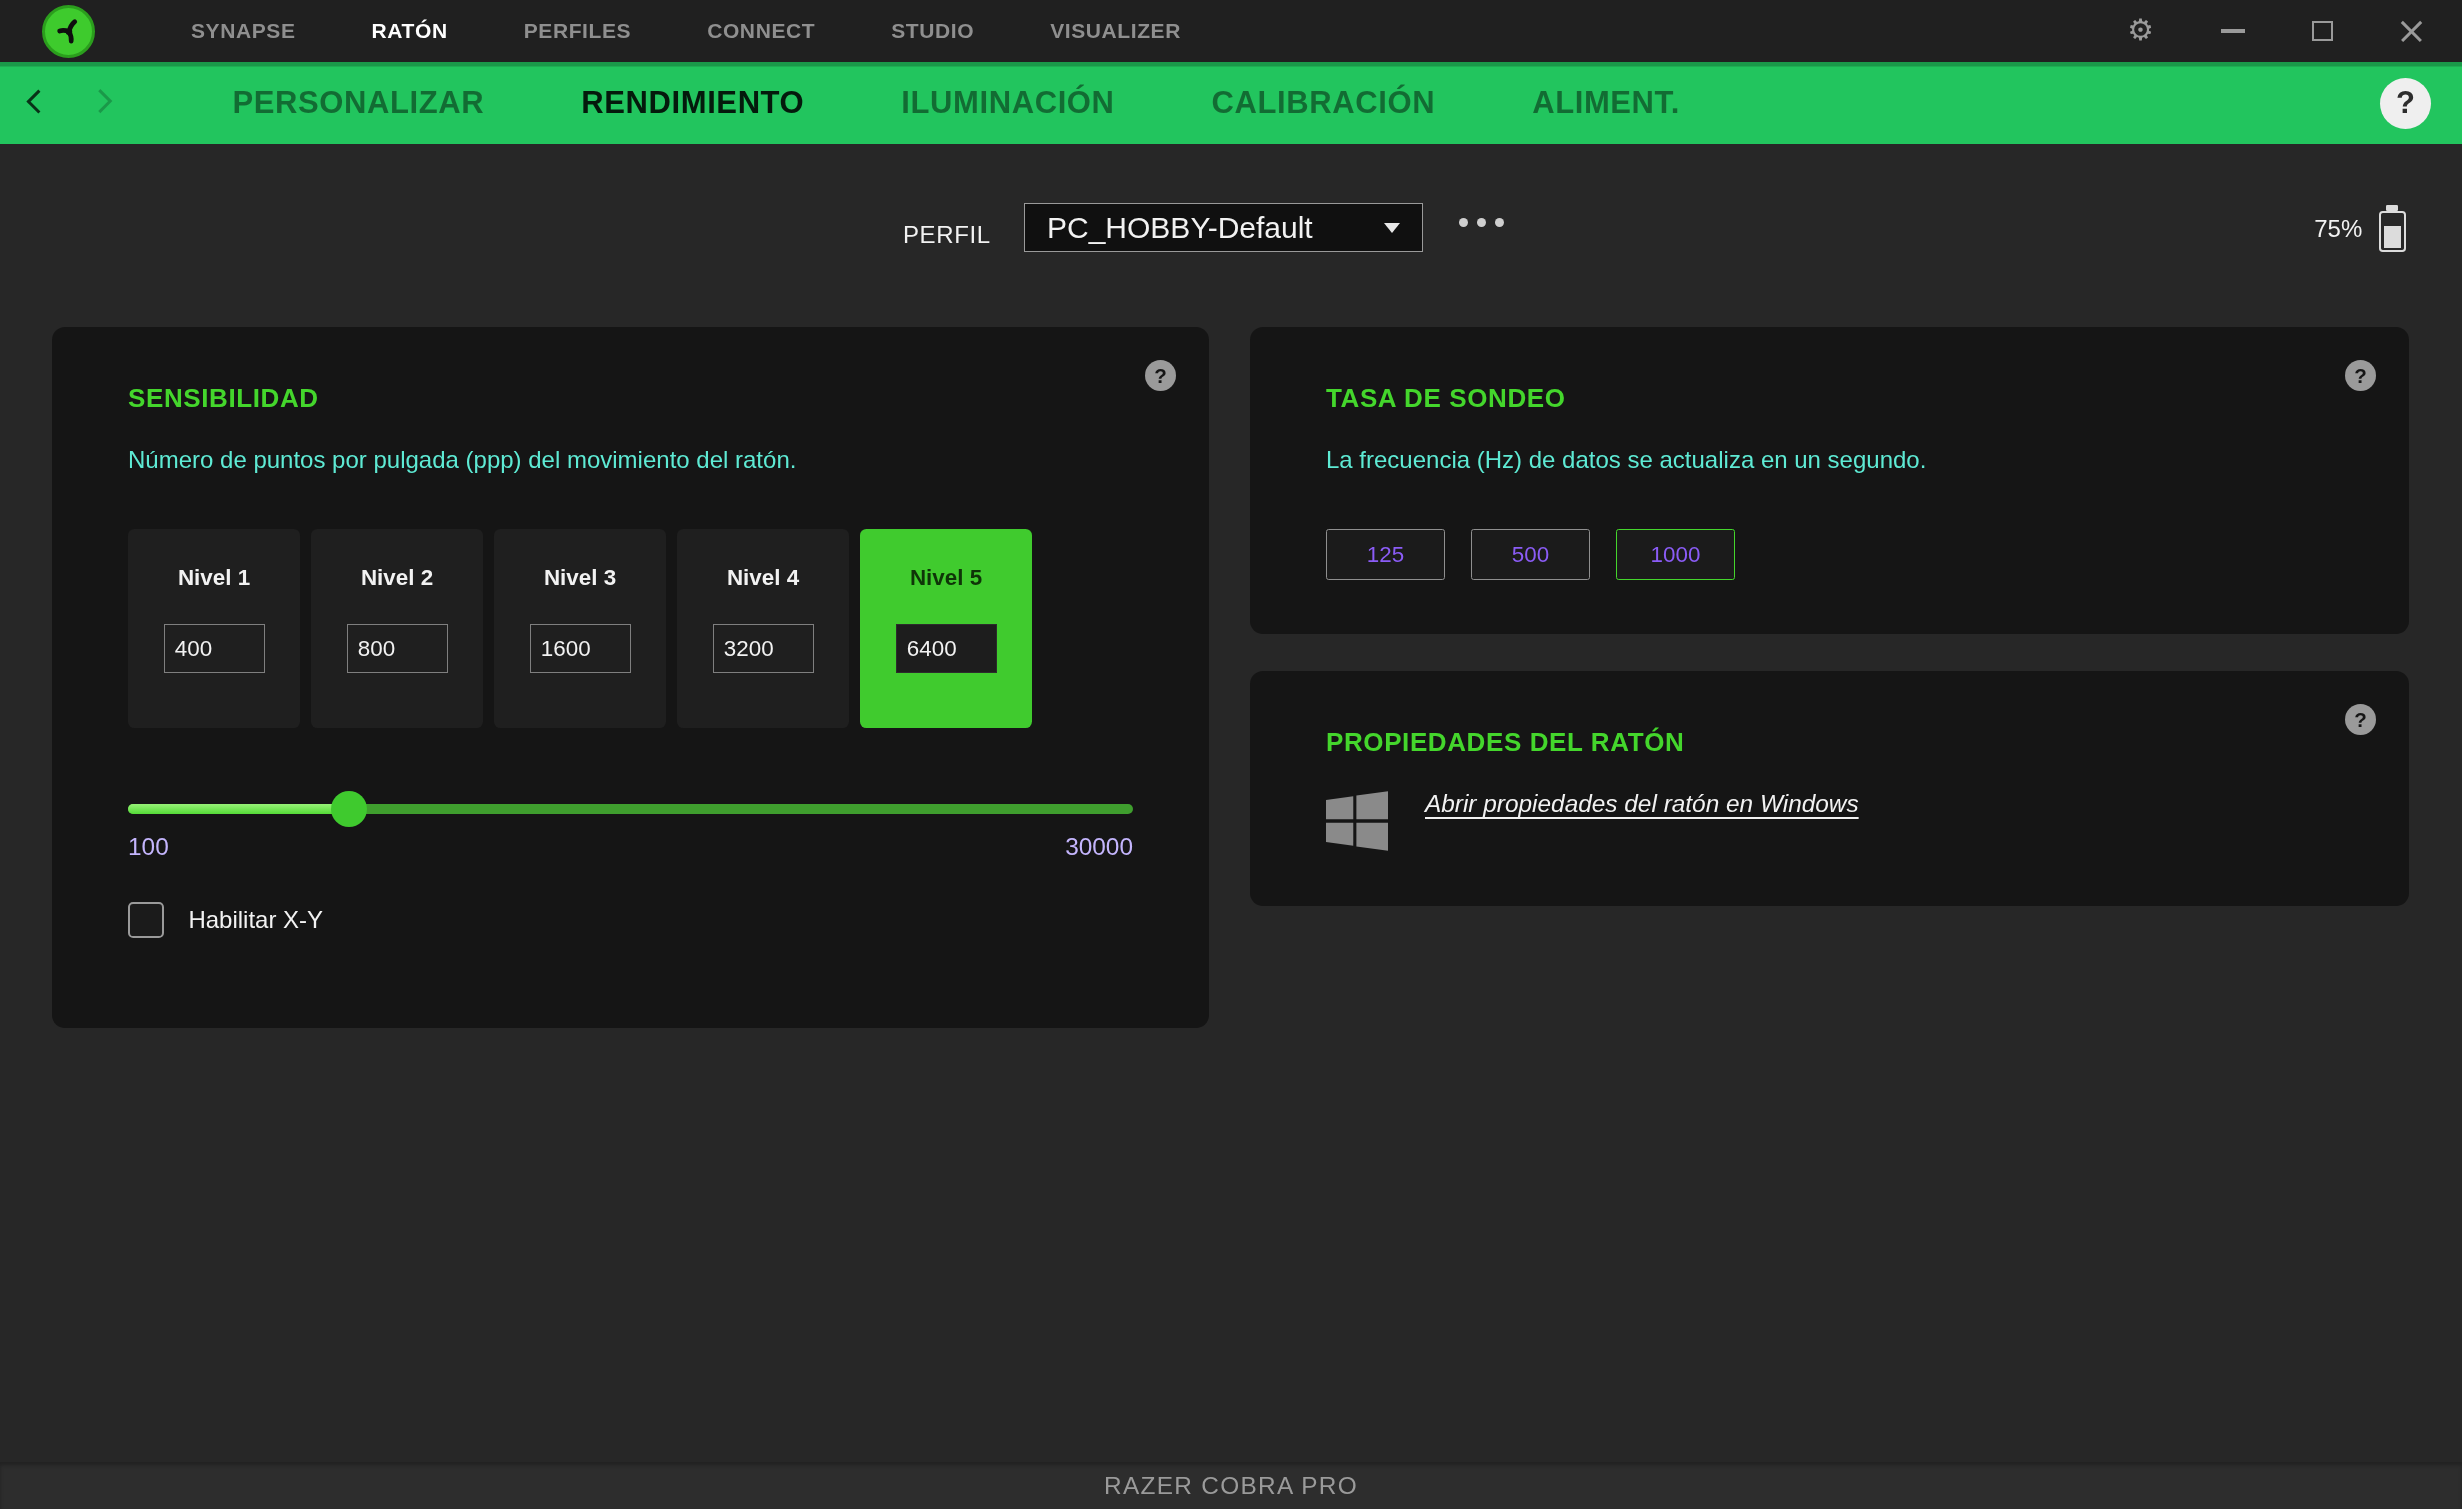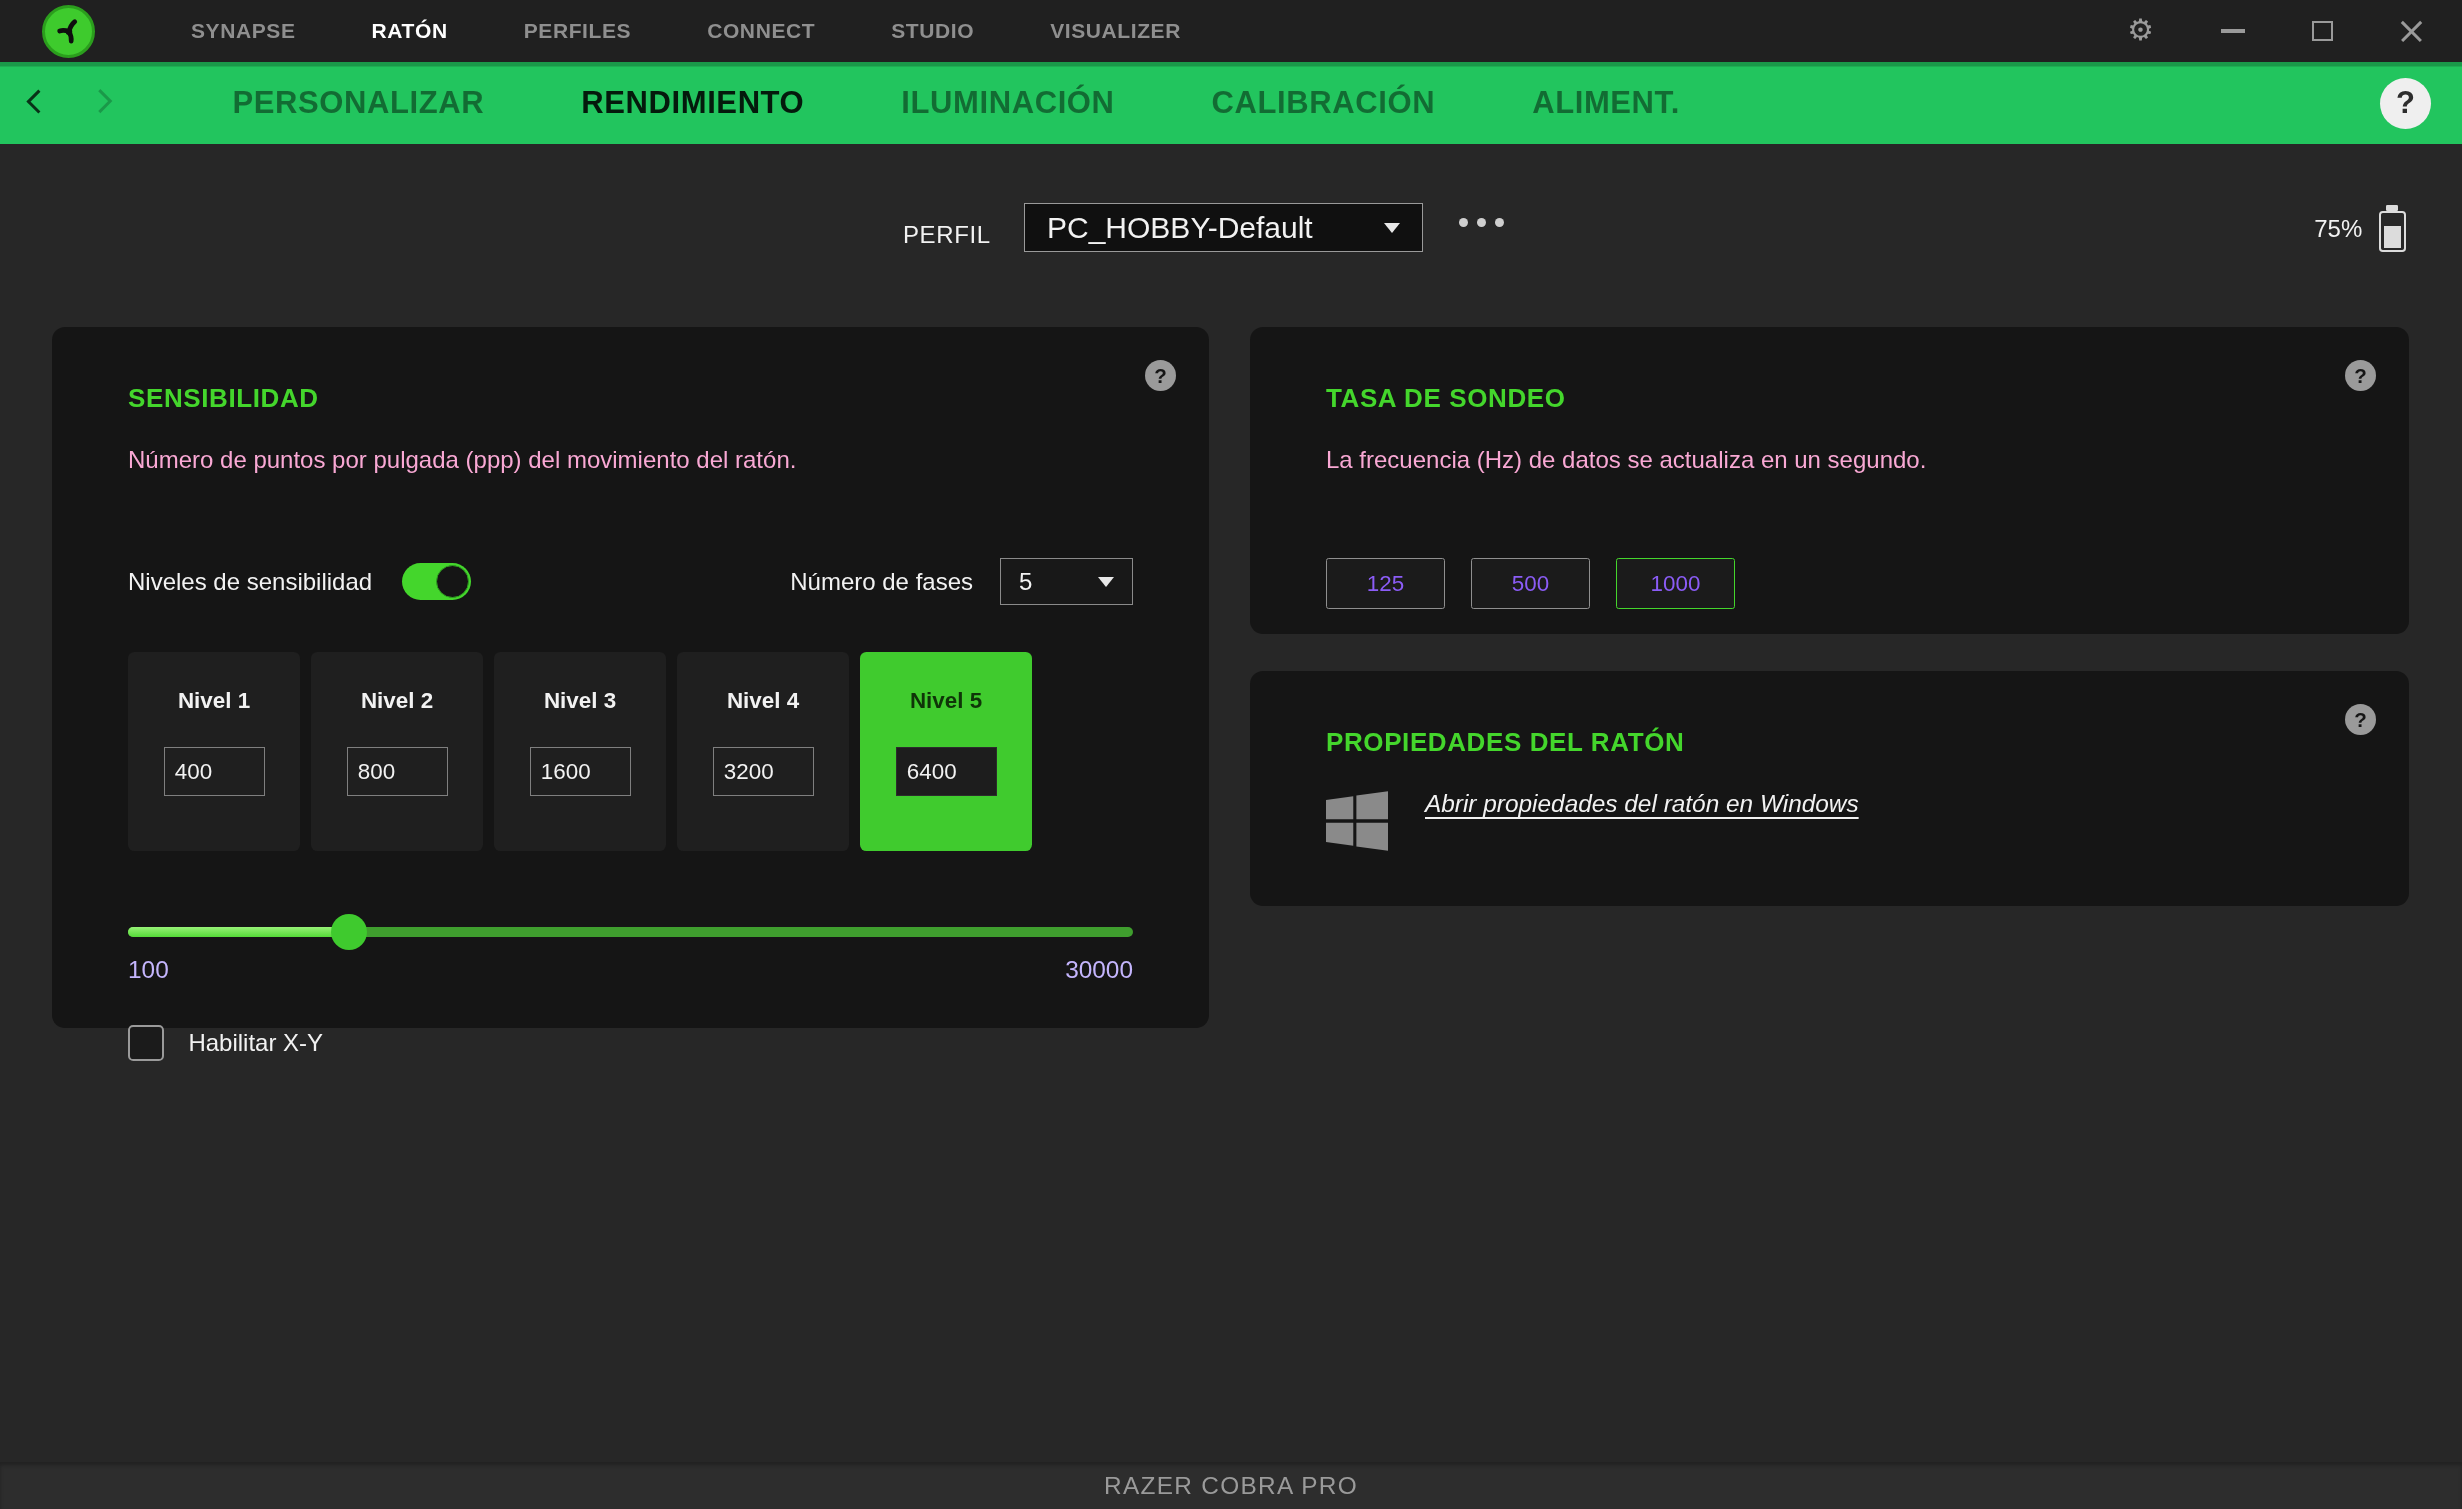--- a/index.html
+++ b/index.html
@@ -47,21 +47,21 @@
   .battery-box { position:absolute; right:56px; top:62px; display:flex; align-items:center; gap:16.7px; }
   .battery-box .pct { font-size:24px; color:#f2f2f2; }
   .bat { position:relative; width:27px; height:41px; border:2.6px solid #dcdcdc; border-radius:3.8px; margin-top:5.1px; }
   .bat::before { content:""; position:absolute; top:-7.7px; left:5.1px; width:11.5px; height:5.1px; background:#dcdcdc; border-radius:1.3px; }
   .bat .fill { position:absolute; left:2.6px; right:2.6px; bottom:2.6px; height:58%; background:#dcdcdc; }
 
   
   .panel { position:absolute; background:#151515; border-radius:13px; padding:56px 76px; }
   .panel .qmark { position:absolute; top:33px; right:33px; width:31px; height:31px; border-radius:50%; background:#9a9a9a; color:#161616; font-size:20.5px; font-weight:700; display:flex; align-items:center; justify-content:center; }
   .panel h2 { color:#44d62c; font-size:26px; font-weight:600; letter-spacing:0.6px; margin-bottom:32px; }
-  .panel .desc { color:#f9a8d4; font-size:24px; margin-bottom:84px; }
+  .panel .desc { color:#5eead4; font-size:24px; margin-bottom:55px; }
 
   .panel-sens { left:52px; top:183px; width:1157px; height:701px; }
   .panel-poll { left:1250px; top:183px; width:1159px; height:307px; }
   .panel-props { left:1250px; top:527px; width:1159px; height:235px; }
 
   
   .controls-row { display:flex; align-items:center; justify-content:space-between; margin-bottom:47px; }
   .ctl-left { display:flex; align-items:center; gap:29.5px; }
   .ctl-right { display:flex; align-items:center; gap:27px; }
   .lbl { color:#f2f2f2; font-size:24px; }
@@ -172,35 +172,20 @@
       <span class="bat">
           <span class="fill"></span>
         </span>
     </div>
 
     <section class="panel panel-sens">
       <span class="qmark">?</span>
       <h2>SENSIBILIDAD</h2>
       <p class="desc">Número de puntos por pulgada (ppp) del movimiento del ratón.</p>
 
-      <div class="controls-row">
-        <div class="ctl-left">
-          <span class="lbl">Niveles de sensibilidad</span>
-          <span class="toggle">
-              <span class="knob"></span>
-            </span>
-        </div>
-        <div class="ctl-right">
-          <span class="lbl">Número de fases</span>
-          <div class="select">
-            <span class="val">5</span>
-            <span class="caret"></span>
-          </div>
-        </div>
-      </div>
 
       <div class="levels">
         <div class="card">
           <div class="clabel">Nivel 1</div>
           <input value="400" style="">
         </div>
         <div class="card">
           <div class="clabel">Nivel 2</div>
           <input value="800" style="">
         </div>

